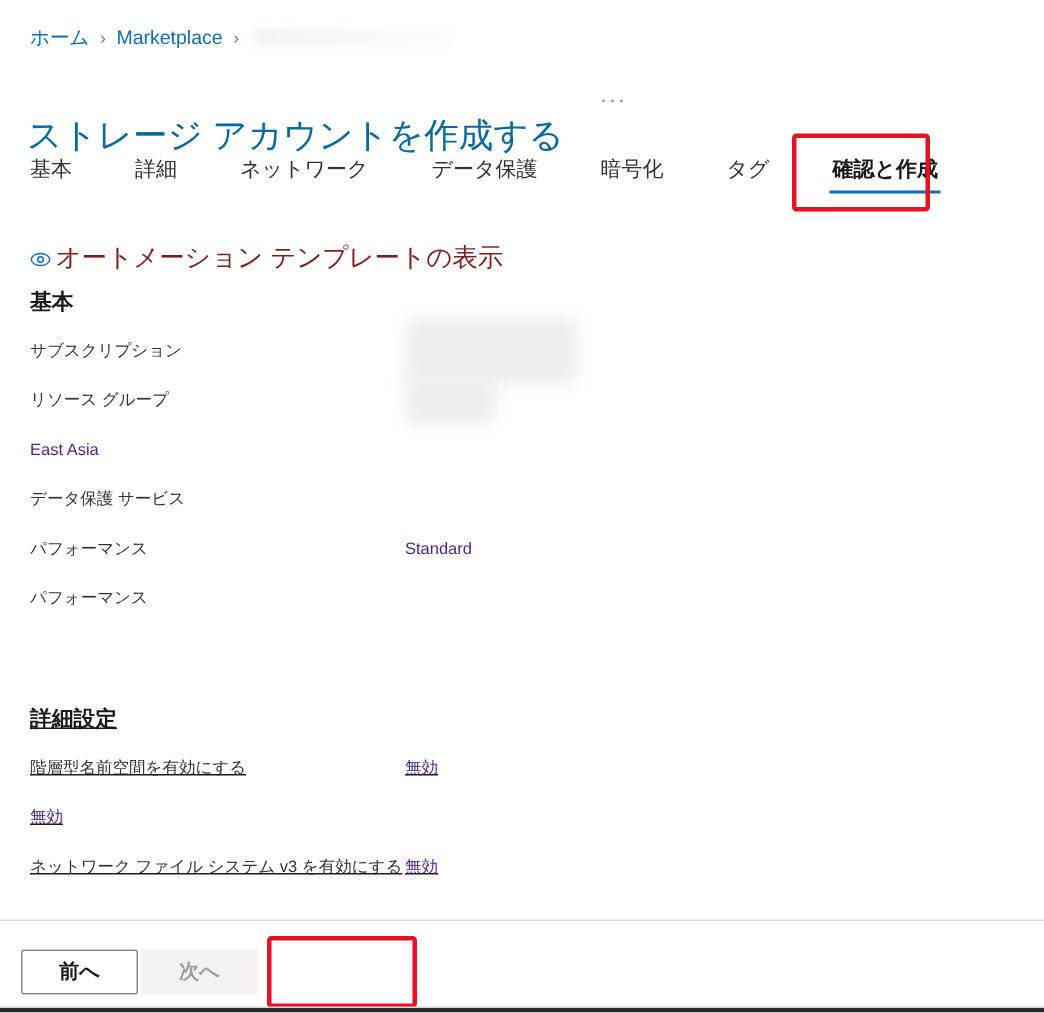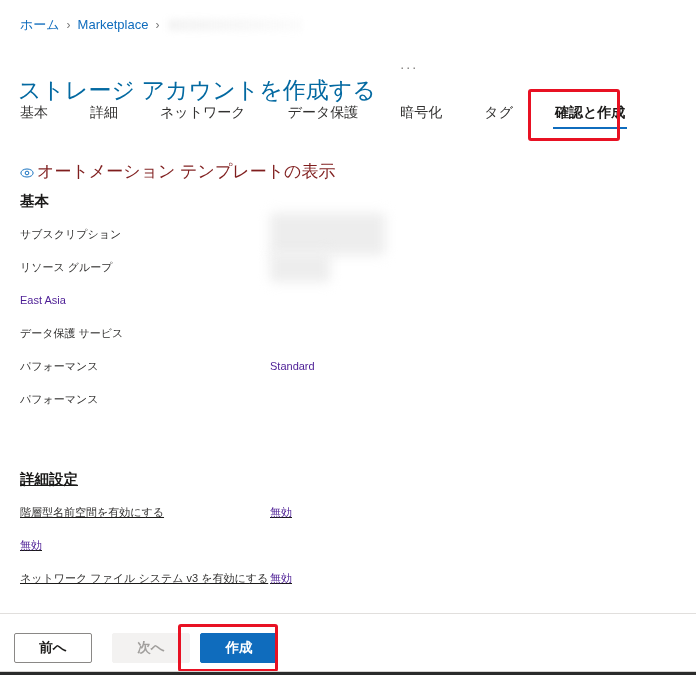--- a/index.html
+++ b/index.html
@@ -211,21 +211,21 @@
   .btn-secondary {
     background: #ffffff;
     border: 1px solid #8a8886;
     color: #1b1a19;
   }
   .btn-disabled {
     background: #f3f2f1;
     border: 1px solid #f3f2f1;
     color: #a19f9d;
     cursor: default;
-    margin-left: 20px;
+    margin-left: 2px;
   }
   .btn-primary {
     background: #0f6cbd;
     border: 1px solid #0f6cbd;
     color: #ffffff;
     margin-left: 10px;
   }
   .annot-box-create {
     position: absolute;
     left: 178px;
@@ -358,18 +358,17 @@
   <div class="kv-row row-wrap">
     <div class="kv-label">ネットワーク ファイル システム v3 を有効にする</div>
     <div class="kv-value">無効</div>
   </div>
 </div>
 
 <div class="footer-divider"></div>
 <div class="footer">
   <button class="btn btn-secondary">前へ</button>
   <button class="btn btn-disabled">次へ</button>
-  <button class="btn btn-primary">作成</button>
 </div>
 <div class="annot-box-create"></div>
 
 <div class="bottom-edge-line"></div>
 <div class="bottom-edge"></div>
 
 </body></html>

